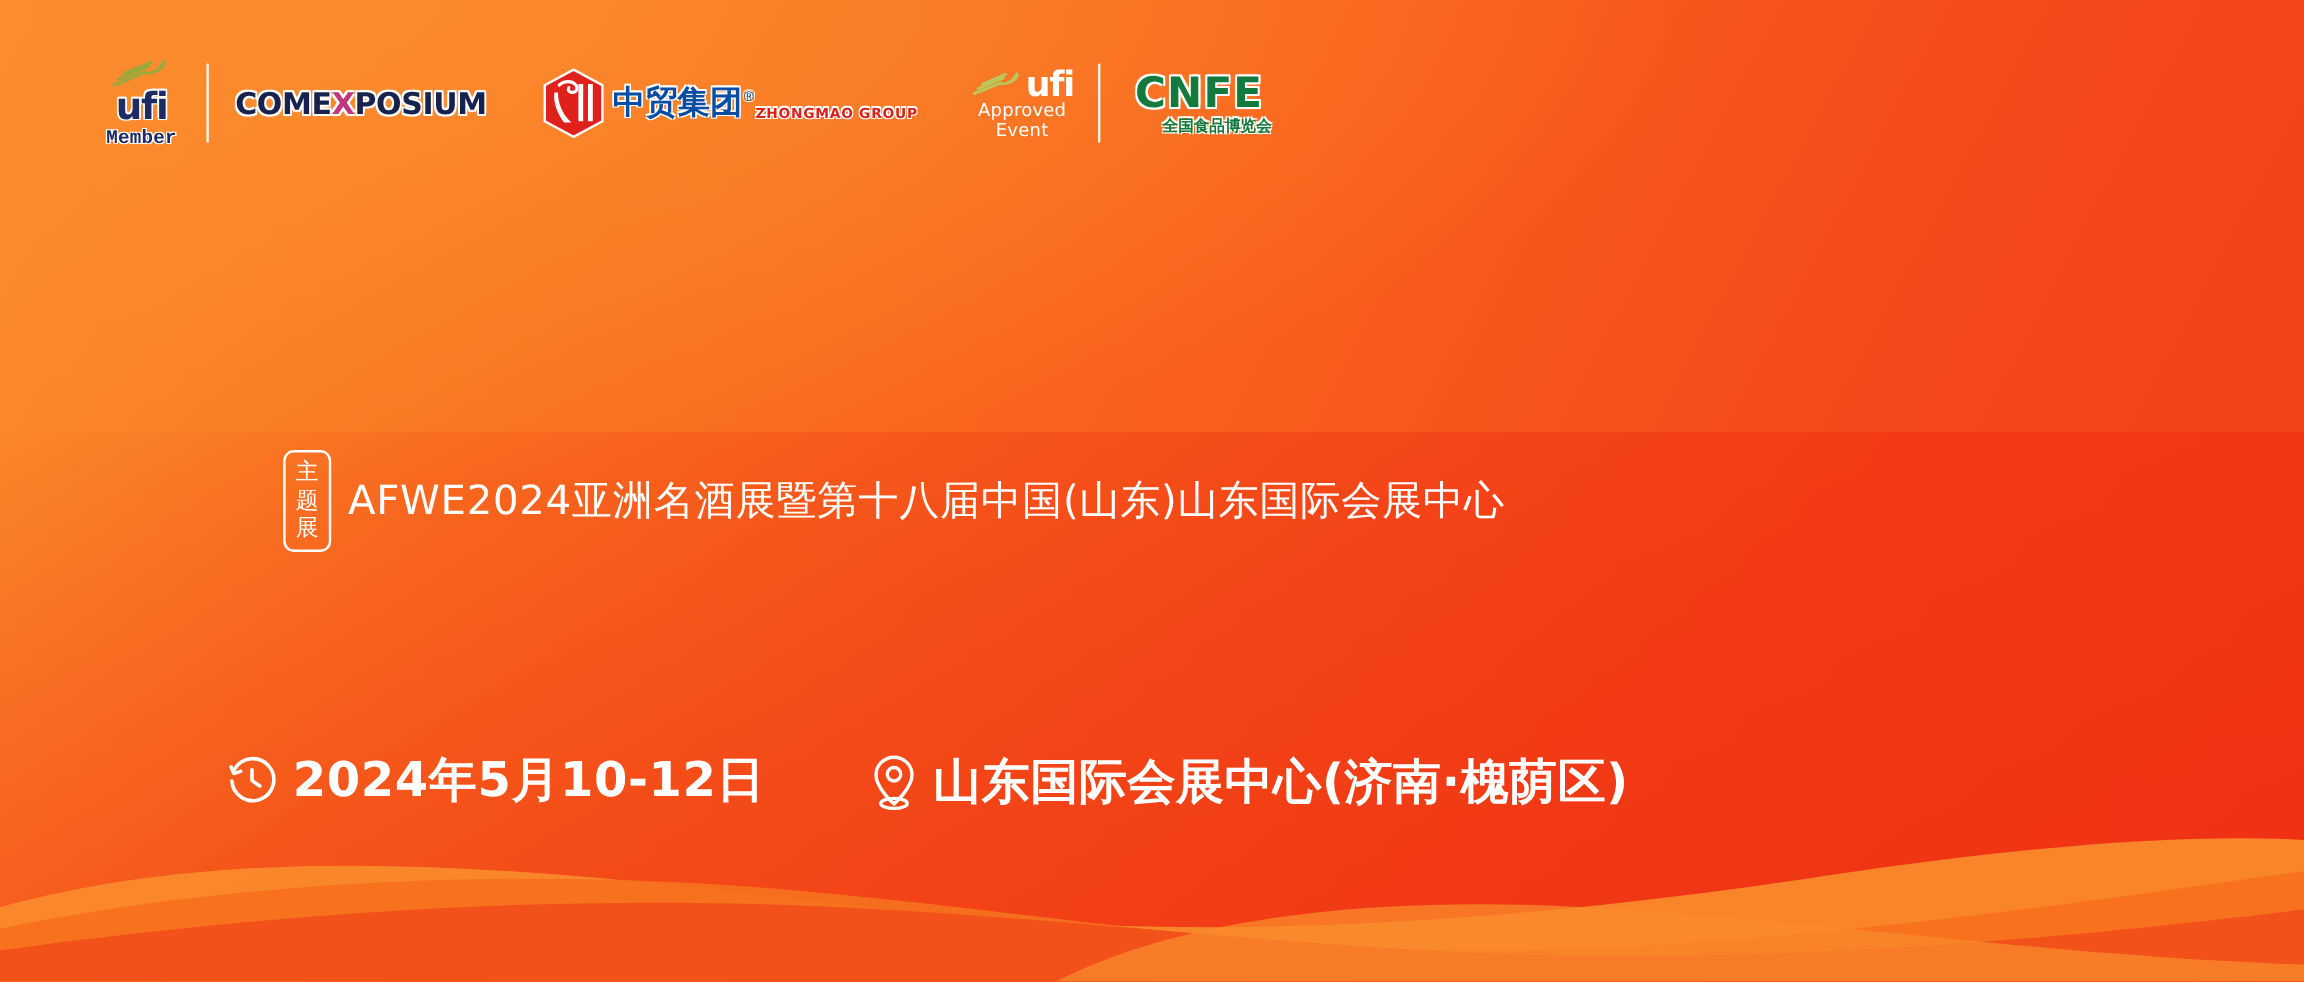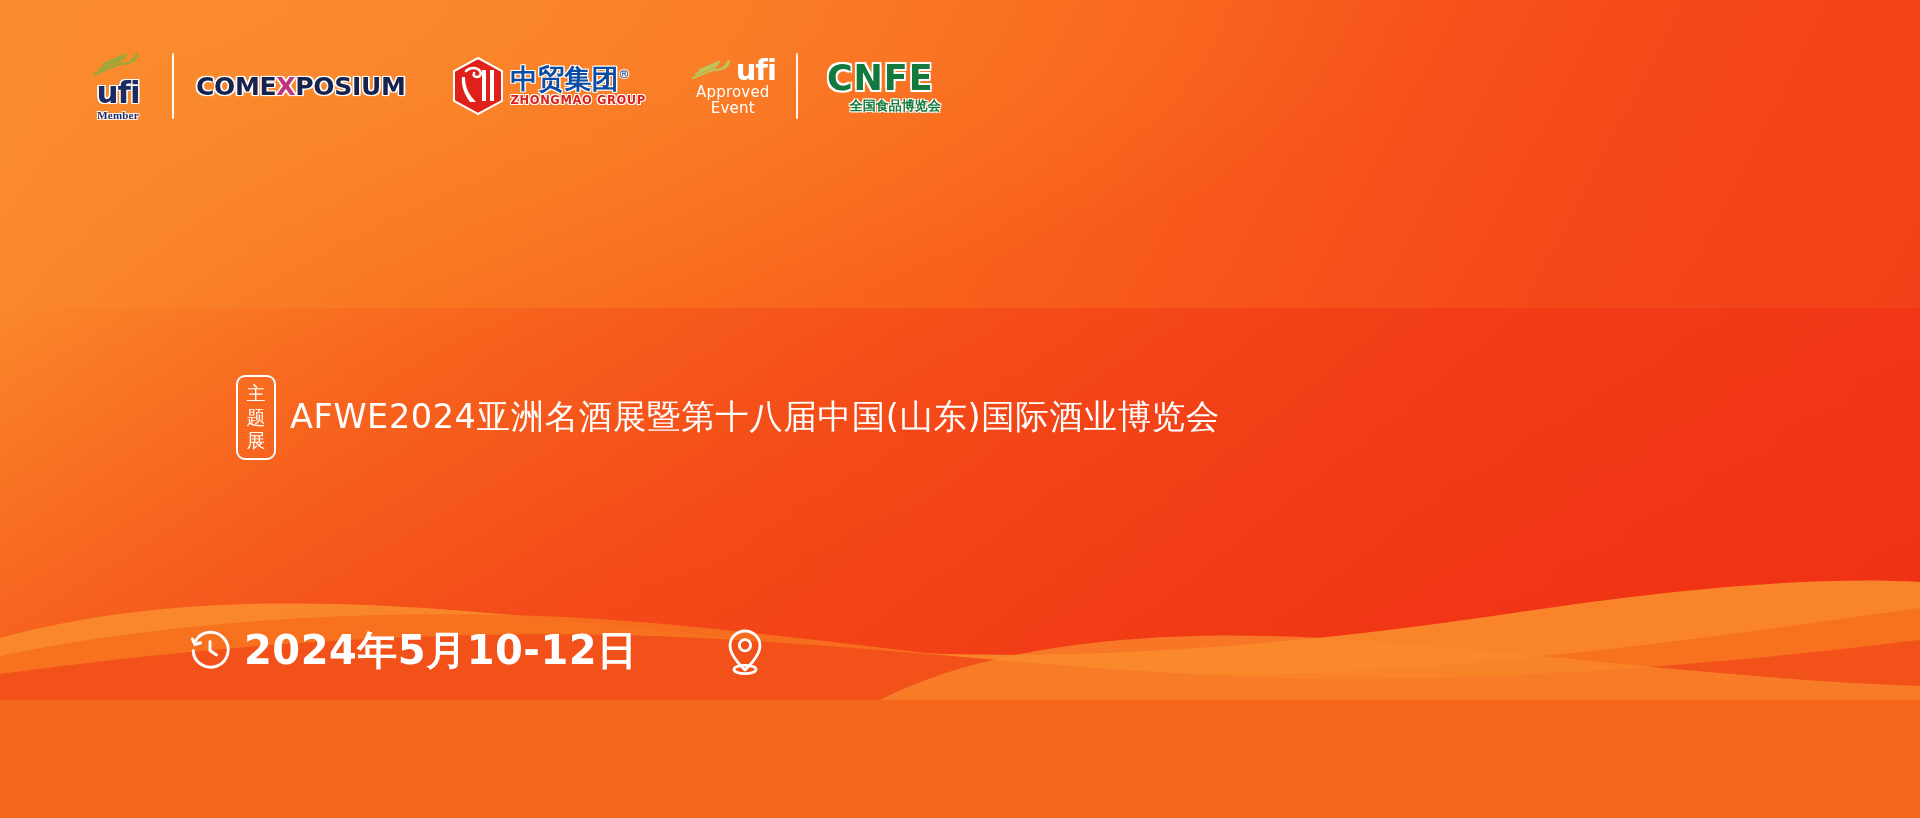--- a/index.html
+++ b/index.html
@@ -6,21 +6,21 @@
   html,body { width:1920px; height:818px; overflow:hidden; }
   body {
     font-family:"Liberation Sans","DejaVu Sans",sans-serif;
     background:#f4661b;
     position:relative;
   }
 
   
   #banner {
     position:absolute; inset:0;
-    width:1920px; height:700px;
+    width:1920px; height:818px;
     overflow:hidden;
     background:
       radial-gradient(120% 90% at 8% 0%, #fb8b2e 0%, rgba(251,139,46,0) 55%),
       linear-gradient(118deg, #fb8f2f 0%, #f97220 26%, #f85d1b 52%, #f5481a 74%, #f23c17 100%);
   }
   .bg-deep {
     position:absolute; left:0; right:0; top:44%; bottom:0;
     background:linear-gradient(160deg, rgba(243,60,22,0) 0%, rgba(240,52,20,.55) 45%, rgba(238,46,18,.85) 100%);
     pointer-events:none;
   }
@@ -52,22 +52,22 @@
   .ufi-word {
     font-family:"DejaVu Sans",sans-serif;
     font-size:31px; font-weight:bold; color:#1d2b63;
     line-height:1; letter-spacing:-1px;
     text-shadow:
       -1.3px -1.3px 0 #fff, 1.3px -1.3px 0 #fff,
       -1.3px 1.3px 0 #fff, 1.3px 1.3px 0 #fff,
       0 0 2px #fff;
   }
   .ufi-member-word {
-    font-family:Liberation Serif, serif;
-    font-size:11px; font-weight:bold; color:#1d2b63;
+    font-family:Liberation Mono, monospace;
+    font-size:16px; font-weight:bold; color:#1d2b63;
     letter-spacing:.2px; line-height:1; margin-top:2px;
     text-shadow:
       -1px -1px 0 #fff, 1px -1px 0 #fff,
       -1px 1px 0 #fff, 1px 1px 0 #fff;
   }
 
   
   .comex {
     font-family:"DejaVu Sans",sans-serif;
     font-size:25px; font-weight:bold; color:#17234d;
@@ -76,21 +76,21 @@
     text-shadow:
       -1.4px -1.4px 0 #fff, 1.4px -1.4px 0 #fff,
       -1.4px 1.4px 0 #fff, 1.4px 1.4px 0 #fff,
       0 0 3px #fff;
   }
   .comex .x { color:#c0357d; }
 
   
   .zhongmao { display:flex; align-items:center; gap:7px; }
   .zm-mark { width:52px; height:58px; display:block; }
-  .zm-text { display:flex; flex-direction:column; align-items:flex-start; }
+  .zm-text { display:flex; flex-direction:row; align-items:flex-end; }
   .zm-cn {
     font-family:"DejaVu Sans",sans-serif;
     font-size:27px; font-weight:bold; color:#0a4da2;
     line-height:1.05; letter-spacing:0px;
     position:relative;
     text-shadow:
       -1.2px -1.2px 0 #fff, 1.2px -1.2px 0 #fff,
       -1.2px 1.2px 0 #fff, 1.2px 1.2px 0 #fff;
   }
   .zm-cn sup { font-size:11px; vertical-align:super; font-weight:normal; }
@@ -316,21 +316,21 @@
   <div id="title-main" style="font-size: 0px;">CNFE2024第十八届全国食品博览会</div>
   <div id="title-en" style="font-size: 0px;">2024 The 18th China National Food Expo</div>
 
   <div id="themes">
     <div class="theme-tag">
       <span>主</span>
       <span>题</span>
       <span>展</span>
     </div>
     <div class="theme-lines">
-      <div class="theme-line">AFWE2024亚洲名酒展暨第十八届中国(山东)国际酒业博览会</div>
+      <div class="theme-line">AFWE2024亚洲名酒展暨第十八届中国(山东)山东国际会展中心</div>
     </div>
   </div>
 
   <div id="footer-info">
 
     <div class="info-item">
       <svg class="info-icon" width="44" height="44" viewBox="0 0 44 44">
         <path d="M7.5,13 A17.5,17.5 0 1 1 5.2,22.8" fill="none" stroke="#ffffff" stroke-width="3" stroke-linecap="round"></path>
         <polyline points="4.5,11 6.8,16.5 12.6,14.8" fill="none" stroke="#ffffff" stroke-width="3" stroke-linecap="round" stroke-linejoin="round"></polyline>
         <path d="M22,13.5 L22,22.5 L28.5,27" fill="none" stroke="#ffffff" stroke-width="3" stroke-linecap="round" stroke-linejoin="round"></path>
@@ -339,17 +339,18 @@
     </div>
 
     <div class="info-gap"></div>
 
     <div class="info-item">
       <svg class="info-icon" width="42" height="48" viewBox="0 0 42 48">
         <path d="M21,3 C12.7,3 6,9.6 6,17.8 C6,28.6 21,42 21,42 C21,42 36,28.6 36,17.8 C36,9.6 29.3,3 21,3 Z" fill="none" stroke="#ffffff" stroke-width="2.8" stroke-linejoin="round"></path>
         <circle cx="21" cy="17.2" r="5.6" fill="none" stroke="#ffffff" stroke-width="2.8"></circle>
         <ellipse cx="21" cy="41.5" rx="11" ry="4.2" fill="none" stroke="#ffffff" stroke-width="2.8"></ellipse>
       </svg>
+      <span class="info-text">山东国际会展中心(济南·槐荫区)</span>
     </div>
 
   </div>
 
 </div>
 
 </body></html>

